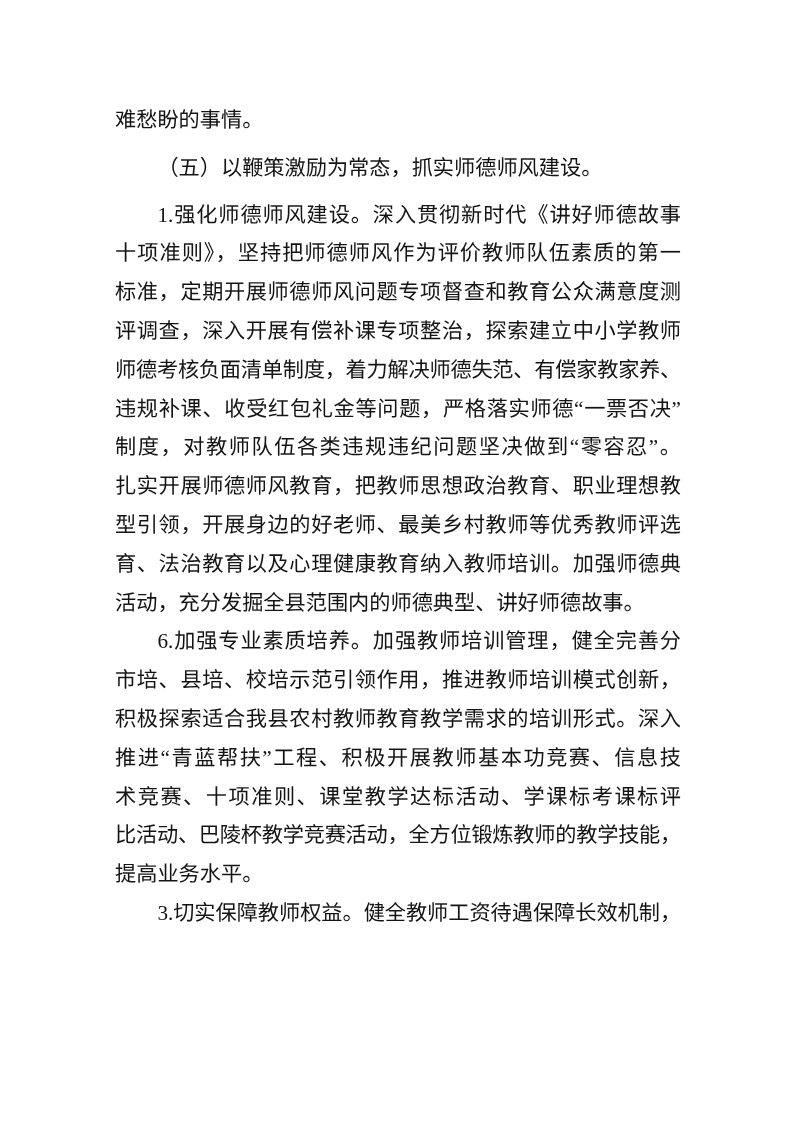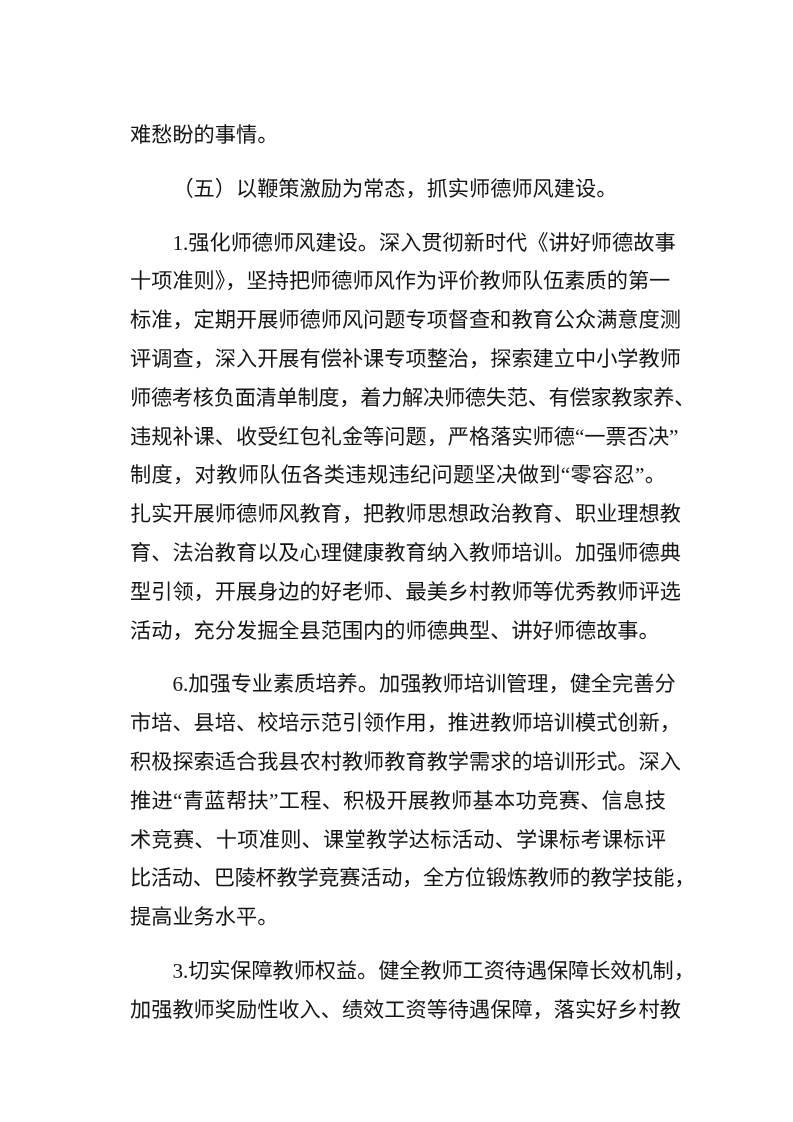--- a/index.html
+++ b/index.html
@@ -16,21 +16,21 @@
     overflow: hidden;
     font-family: "Liberation Serif", "DejaVu Serif", serif;
     color: #141414;
   }
   .content {
     position: absolute;
     left: 115px;
     top: 101px;
     width: 566px;
   }
-  .block { margin: 15px; padding: 0; }
+  .block { margin: 0; padding: 0; }
   .block.heading {
     margin-top: 9px;
     margin-bottom: 8px;
     font-weight: normal;
   }
   .line {
     height: 38.8px;
     line-height: 38.8px;
     font-size: 21.2px;
     text-align: justify;
@@ -62,31 +62,30 @@
       </div>
       <div class="block">
         <div class="line indent"><span class="lead">1.强化师德师风建设。</span><span>深入贯彻新时代《讲好师德故事</span></div>
         <div class="line"><span>十项准则》，坚持把师德师风作为评价教师队伍素质的第一</span></div>
         <div class="line"><span>标准，定期开展师德师风问题专项督查和教育公众满意度测</span></div>
         <div class="line"><span>评调查，深入开展有偿补课专项整治，探索建立中小学教师</span></div>
         <div class="line" style="letter-spacing: -0.259259px;"><span>师德考核负面清单制度，着力解决师德失范、有偿家教家养、</span></div>
         <div class="line"><span>违规补课、收受红包礼金等问题，严格落实师德“一票否决”</span></div>
         <div class="line"><span>制度，对教师队伍各类违规违纪问题坚决做到“零容忍”。</span></div>
         <div class="line"><span>扎实开展师德师风教育，把教师思想政治教育、职业理想教</span></div>
+        <div class="line"><span>型引领，开展身边的好老师、最美乡村教师等优秀教师评选</span></div>
         <div class="line"><span>育、法治教育以及心理健康教育纳入教师培训。加强师德典</span></div>
-        <div class="line"><span>型引领，开展身边的好老师、最美乡村教师等优秀教师评选</span></div>
         <div class="line flush"><span>活动，充分发掘全县范围内的师德典型、讲好师德故事。</span></div>
       </div>
       <div class="block">
         <div class="line indent"><span class="lead">6.加强专业素质培养。</span><span>加强教师培训管理，健全完善分</span></div>
         <div class="line"><span>市培、县培、校培示范引领作用，推进教师培训模式创新，</span></div>
         <div class="line"><span>积极探索适合我县农村教师教育教学需求的培训形式。深入</span></div>
         <div class="line"><span>推进“青蓝帮扶”工程、积极开展教师基本功竞赛、信息技</span></div>
         <div class="line"><span>术竞赛、十项准则、课堂教学达标活动、学课标考课标评</span></div>
         <div class="line" style="letter-spacing: -0.259259px;"><span>比活动、巴陵杯教学竞赛活动，全方位锻炼教师的教学技能，</span></div>
         <div class="line flush"><span>提高业务水平。</span></div>
       </div>
       <div class="block">
         <div class="line indent" style="letter-spacing: -0.0769231px;"><span class="lead">3.切实保障教师权益。</span><span>健全教师工资待遇保障长效机制，</span></div>
-        <div class="line"><span>加强教师奖励性收入、绩效工资等待遇保障，落实好乡村教</span></div>
       </div>
     </div>
 </div>
 
 </body></html>

